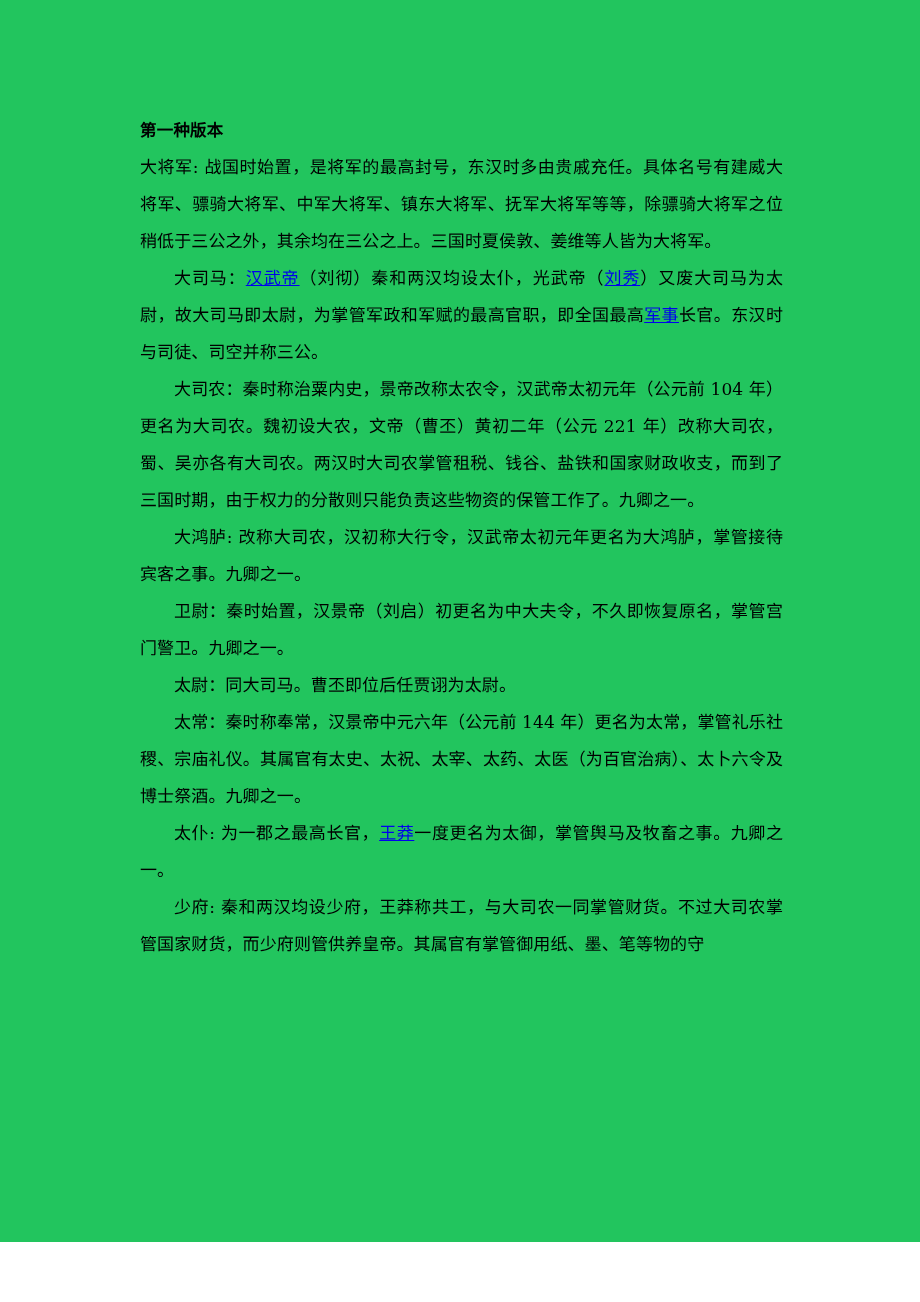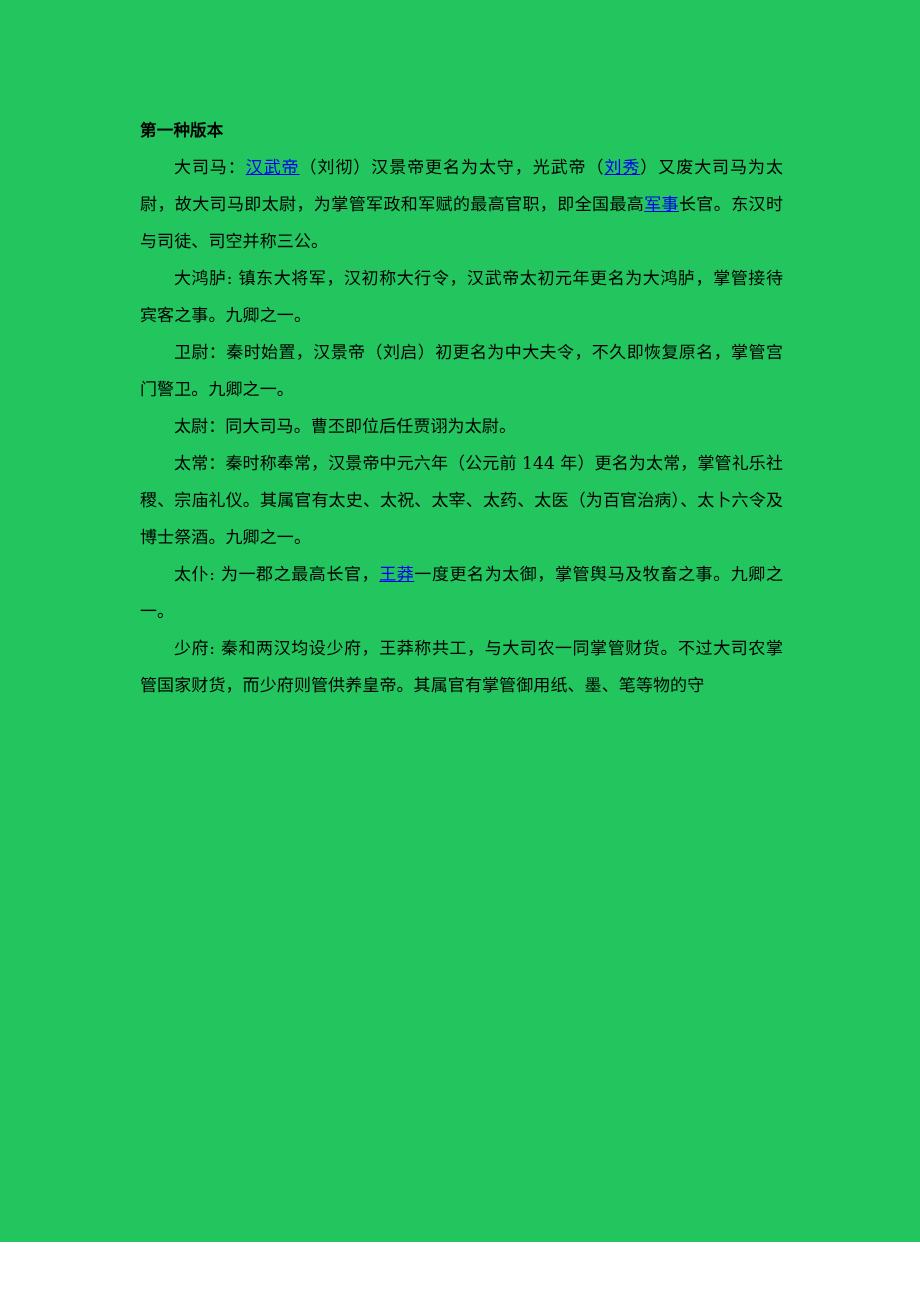--- a/index.html
+++ b/index.html
@@ -57,22 +57,24 @@
     text-underline-offset: 1px;
   }
 </style>
 </head>
 <body>
 
 <div class="page">
   <div class="content">
     <div class="doc-heading">第一种版本</div>
     <div id="paragraph-container">
-        <p class="para indent"><span>大司马：</span><a class="doclink" href="#">汉武帝</a><span>（刘彻）汉景帝更名为太守，光武帝（</span><a class="doclink" href="#">刘秀</a><span>）又废大司马为太尉，故大司马即太尉，为掌管军政和军赋的最高官职，即全国最高</span><a class="doclink" href="#">军事</a><span>长官。东汉时与司徒、司空并称三公。</span></p>
-        <p class="para indent"><span>大鸿胪: 镇东大将军，汉初称大行令，汉武帝太初元年更名为大鸿胪，掌管接待宾客之事。九卿之一。</span></p>
+        <p class="para"><span>大将军: 战国时始置，是将军的最高封号，东汉时多由贵戚充任。具体名号有建威大将军、骠骑大将军、中军大将军、镇东大将军、抚军大将军等等，除骠骑大将军之位稍低于三公之外，其余均在三公之上。三国时夏侯敦、姜维等人皆为大将军。</span></p>
+        <p class="para indent"><span>大司马：</span><a class="doclink" href="#">汉武帝</a><span>（刘彻）秦和两汉均设太仆，光武帝（</span><a class="doclink" href="#">刘秀</a><span>）又废大司马为太尉，故大司马即太尉，为掌管军政和军赋的最高官职，即全国最高</span><a class="doclink" href="#">军事</a><span>长官。东汉时与司徒、司空并称三公。</span></p>
+        <p class="para indent"><span>大司农：秦时称治粟内史，景帝改称太农令，汉武帝太初元年（公元前 104 年）更名为大司农。魏初设大农，文帝（曹丕）黄初二年（公元 221 年）改称大司农，蜀、吴亦各有大司农。两汉时大司农掌管租税、钱谷、盐铁和国家财政收支，而到了三国时期，由于权力的分散则只能负责这些物资的保管工作了。九卿之一。</span></p>
+        <p class="para indent"><span>大鸿胪: 改称大司农，汉初称大行令，汉武帝太初元年更名为大鸿胪，掌管接待宾客之事。九卿之一。</span></p>
         <p class="para indent"><span>卫尉：秦时始置，汉景帝（刘启）初更名为中大夫令，不久即恢复原名，掌管宫门警卫。九卿之一。</span></p>
         <p class="para indent"><span>太尉：同大司马。曹丕即位后任贾诩为太尉。</span></p>
         <p class="para indent"><span>太常：秦时称奉常，汉景帝中元六年（公元前 144 年）更名为太常，掌管礼乐社稷、宗庙礼仪。其属官有太史、太祝、太宰、太药、太医（为百官治病）、太卜六令及博士祭酒。九卿之一。</span></p>
         <p class="para indent"><span>太仆: 为一郡之最高长官，</span><a class="doclink" href="#">王莽</a><span>一度更名为太御，掌管舆马及牧畜之事。九卿之一。</span></p>
         <p class="para indent"><span>少府: 秦和两汉均设少府，王莽称共工，与大司农一同掌管财货。不过大司农掌管国家财货，而少府则管供养皇帝。其属官有掌管御用纸、墨、笔等物的守</span></p>
       </div>
   </div>
 </div>
 
 </body></html>

